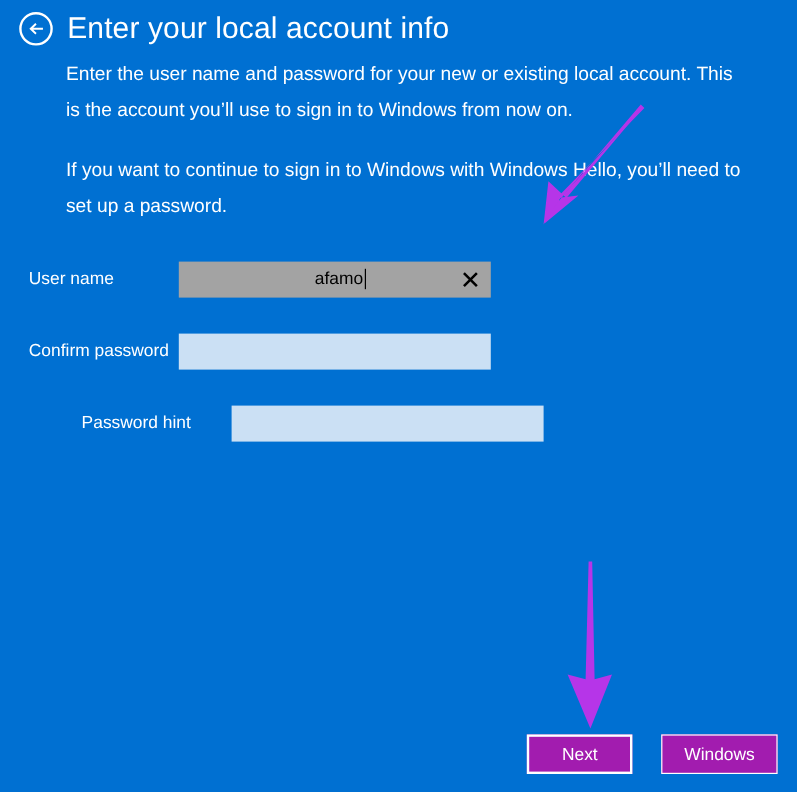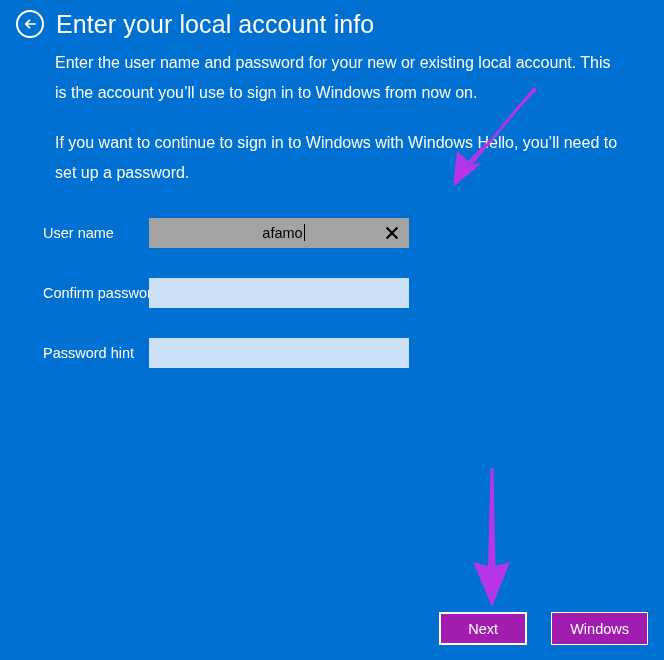--- a/index.html
+++ b/index.html
@@ -61,26 +61,26 @@
   .form {
     margin-top: 30px;
   }
   .form-row {
     height: 30px;
     display: flex;
     align-items: center;
     margin-bottom: 30px;
     position: relative;
   }
-  .form-row:last-child { margin-bottom: 0; }
+  .form-row:last-child { margin-bottom: 0; margin-left: 44px; }
   .field-label {
     color: #ffffff;
     font-size: 14.5px;
     width: 149px;
-    padding-left: 43px;
+    padding-left: 24px;
     box-sizing: border-box;
     white-space: nowrap;
   }
   .field-box {
     width: 260px;
     height: 30px;
     box-sizing: border-box;
     background: #cbe0f4;
     border: none;
     position: relative;

